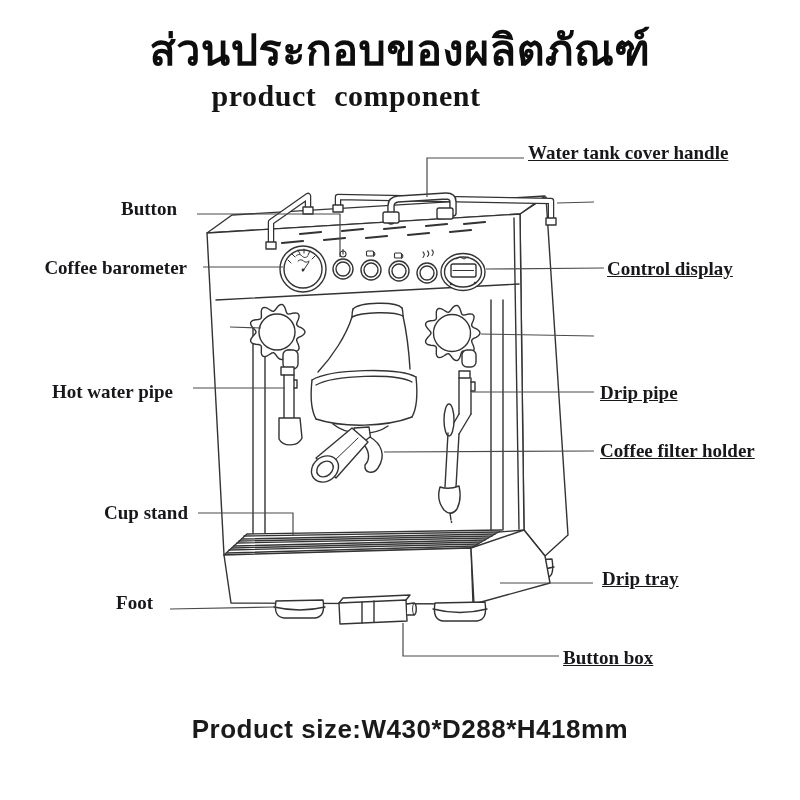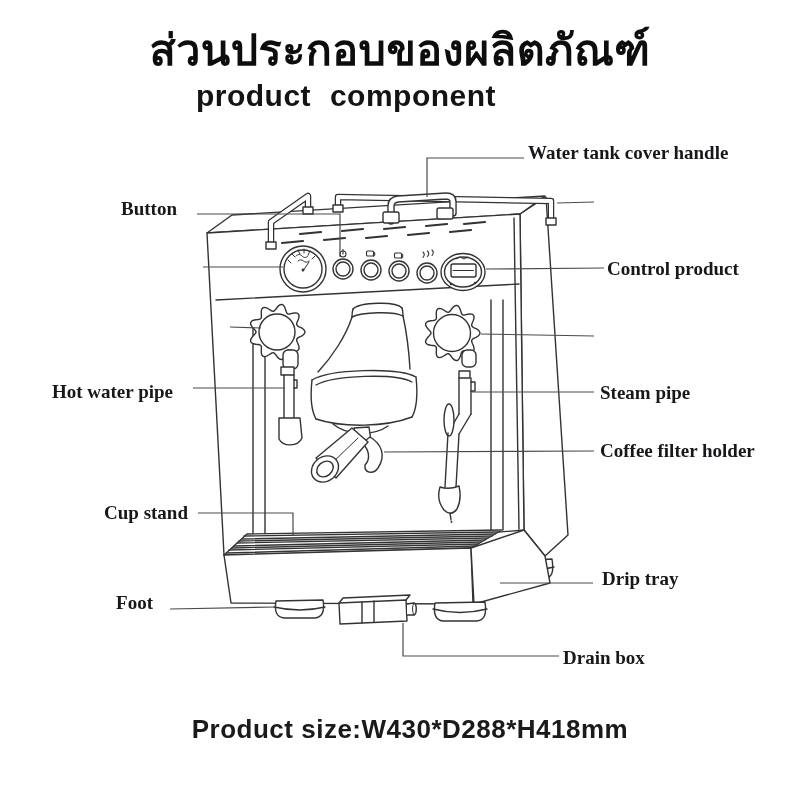--- a/index.html
+++ b/index.html
@@ -2,26 +2,26 @@
 <html><head>
 <meta charset="utf-8">
 <style>
   html,body{margin:0;padding:0;background:#ffffff;}
   #stage{position:relative;width:800px;height:800px;background:#ffffff;overflow:hidden;
          font-family:"Liberation Sans","DejaVu Sans",sans-serif;}
   .title-thai{position:absolute;top:16px;left:0;width:800px;text-align:center;
 
     font-size:43px;font-weight:700;color:#0d0d0d;letter-spacing:0.5px;}
   .title-en{position:absolute;top:79px;left:0;width:692px;text-align:center;
-    font-size:30px;font-weight:700;color:#141414;word-spacing:10px;letter-spacing:0.5px;}
+    font-size:30px;font-weight:700;color:#141414;word-spacing:10px;letter-spacing:0.5px;font-family:Liberation Serif, serif;}
   .size-text{position:absolute;top:714px;left:0;width:800px;text-align:center;padding-left:20px;
     box-sizing:border-box;font-size:26px;font-weight:700;color:#1a1a1a;letter-spacing:0.5px;}
   .lbl{position:absolute;white-space:nowrap;font-family:"Liberation Serif","DejaVu Serif",serif;
     font-weight:700;font-size:19px;line-height:23px;color:#18181c;}
-  .lbl.right-col{text-align:right;}
+  .lbl.right-col{text-align:right;text-decoration:underline;}
   .lbl.left-col{}
   svg{position:absolute;top:0;left:0;}
 </style>
 </head>
 <body>
 
 <div id="stage">
 
   <div class="title-thai">ส่วนประกอบของผลิตภัณฑ์</div>
   <div class="title-en">product component</div>
@@ -243,25 +243,26 @@
       <path d="M604,268 L486,269"></path>
       <path d="M594,336 L481,334"></path>
       <path d="M594,392 L472,392"></path>
       <path d="M594,451 L384,452"></path>
       <path d="M593,583 L500,583"></path>
       <path d="M559,656 L403,656 L403,623"></path>
     </g>
   </svg>
 
   <div class="lbl left-col" style="right:623px;top:197px">Button</div>
+  <div class="lbl left-col" style="right:613px;top:256px">Coffee barometer</div>
   <div class="lbl left-col" style="right:627px;top:380px">Hot water pipe</div>
   <div class="lbl left-col" style="right:612px;top:501px">Cup stand</div>
   <div class="lbl left-col" style="right:647px;top:591px">Foot</div>
 
   <div class="lbl right-col" style="left:528px;top:141px">Water tank cover handle</div>
-  <div class="lbl right-col" style="left:607px;top:257px">Control product</div>
-  <div class="lbl right-col" style="left:600px;top:381px">Steam pipe</div>
+  <div class="lbl right-col" style="left:607px;top:257px">Control display</div>
+  <div class="lbl right-col" style="left:600px;top:381px">Drip pipe</div>
   <div class="lbl right-col" style="left:600px;top:439px">Coffee filter holder</div>
   <div class="lbl right-col" style="left:602px;top:567px">Drip tray</div>
-  <div class="lbl right-col" style="left:563px;top:646px">Drain box</div>
+  <div class="lbl right-col" style="left:563px;top:646px">Button box</div>
 
   <div class="size-text">Product size:W430*D288*H418mm</div>
 </div>
 
 </body></html>

